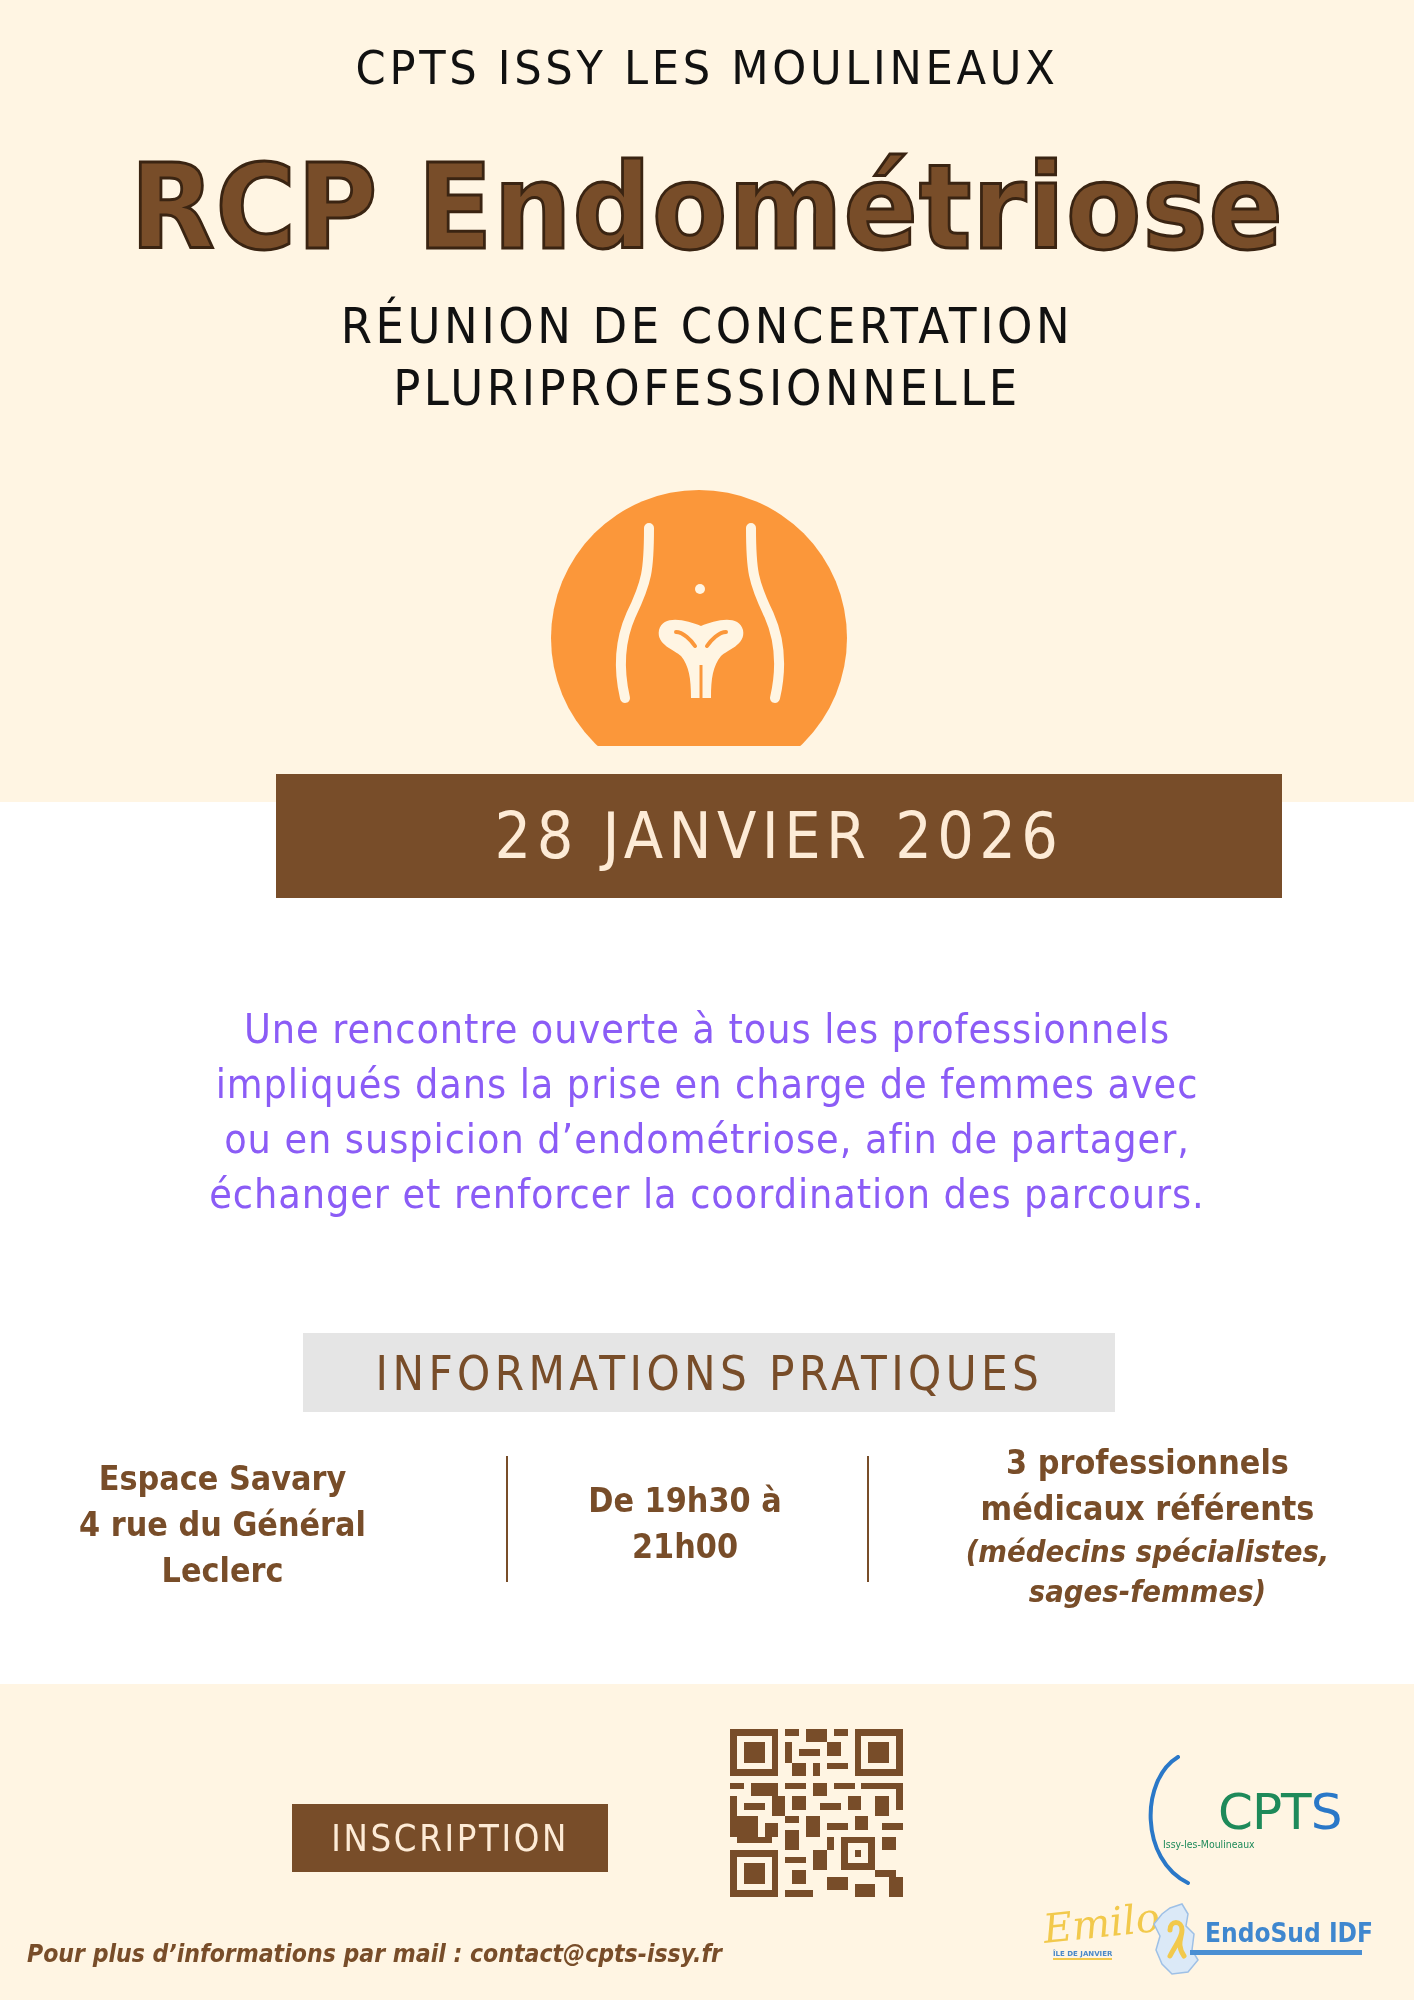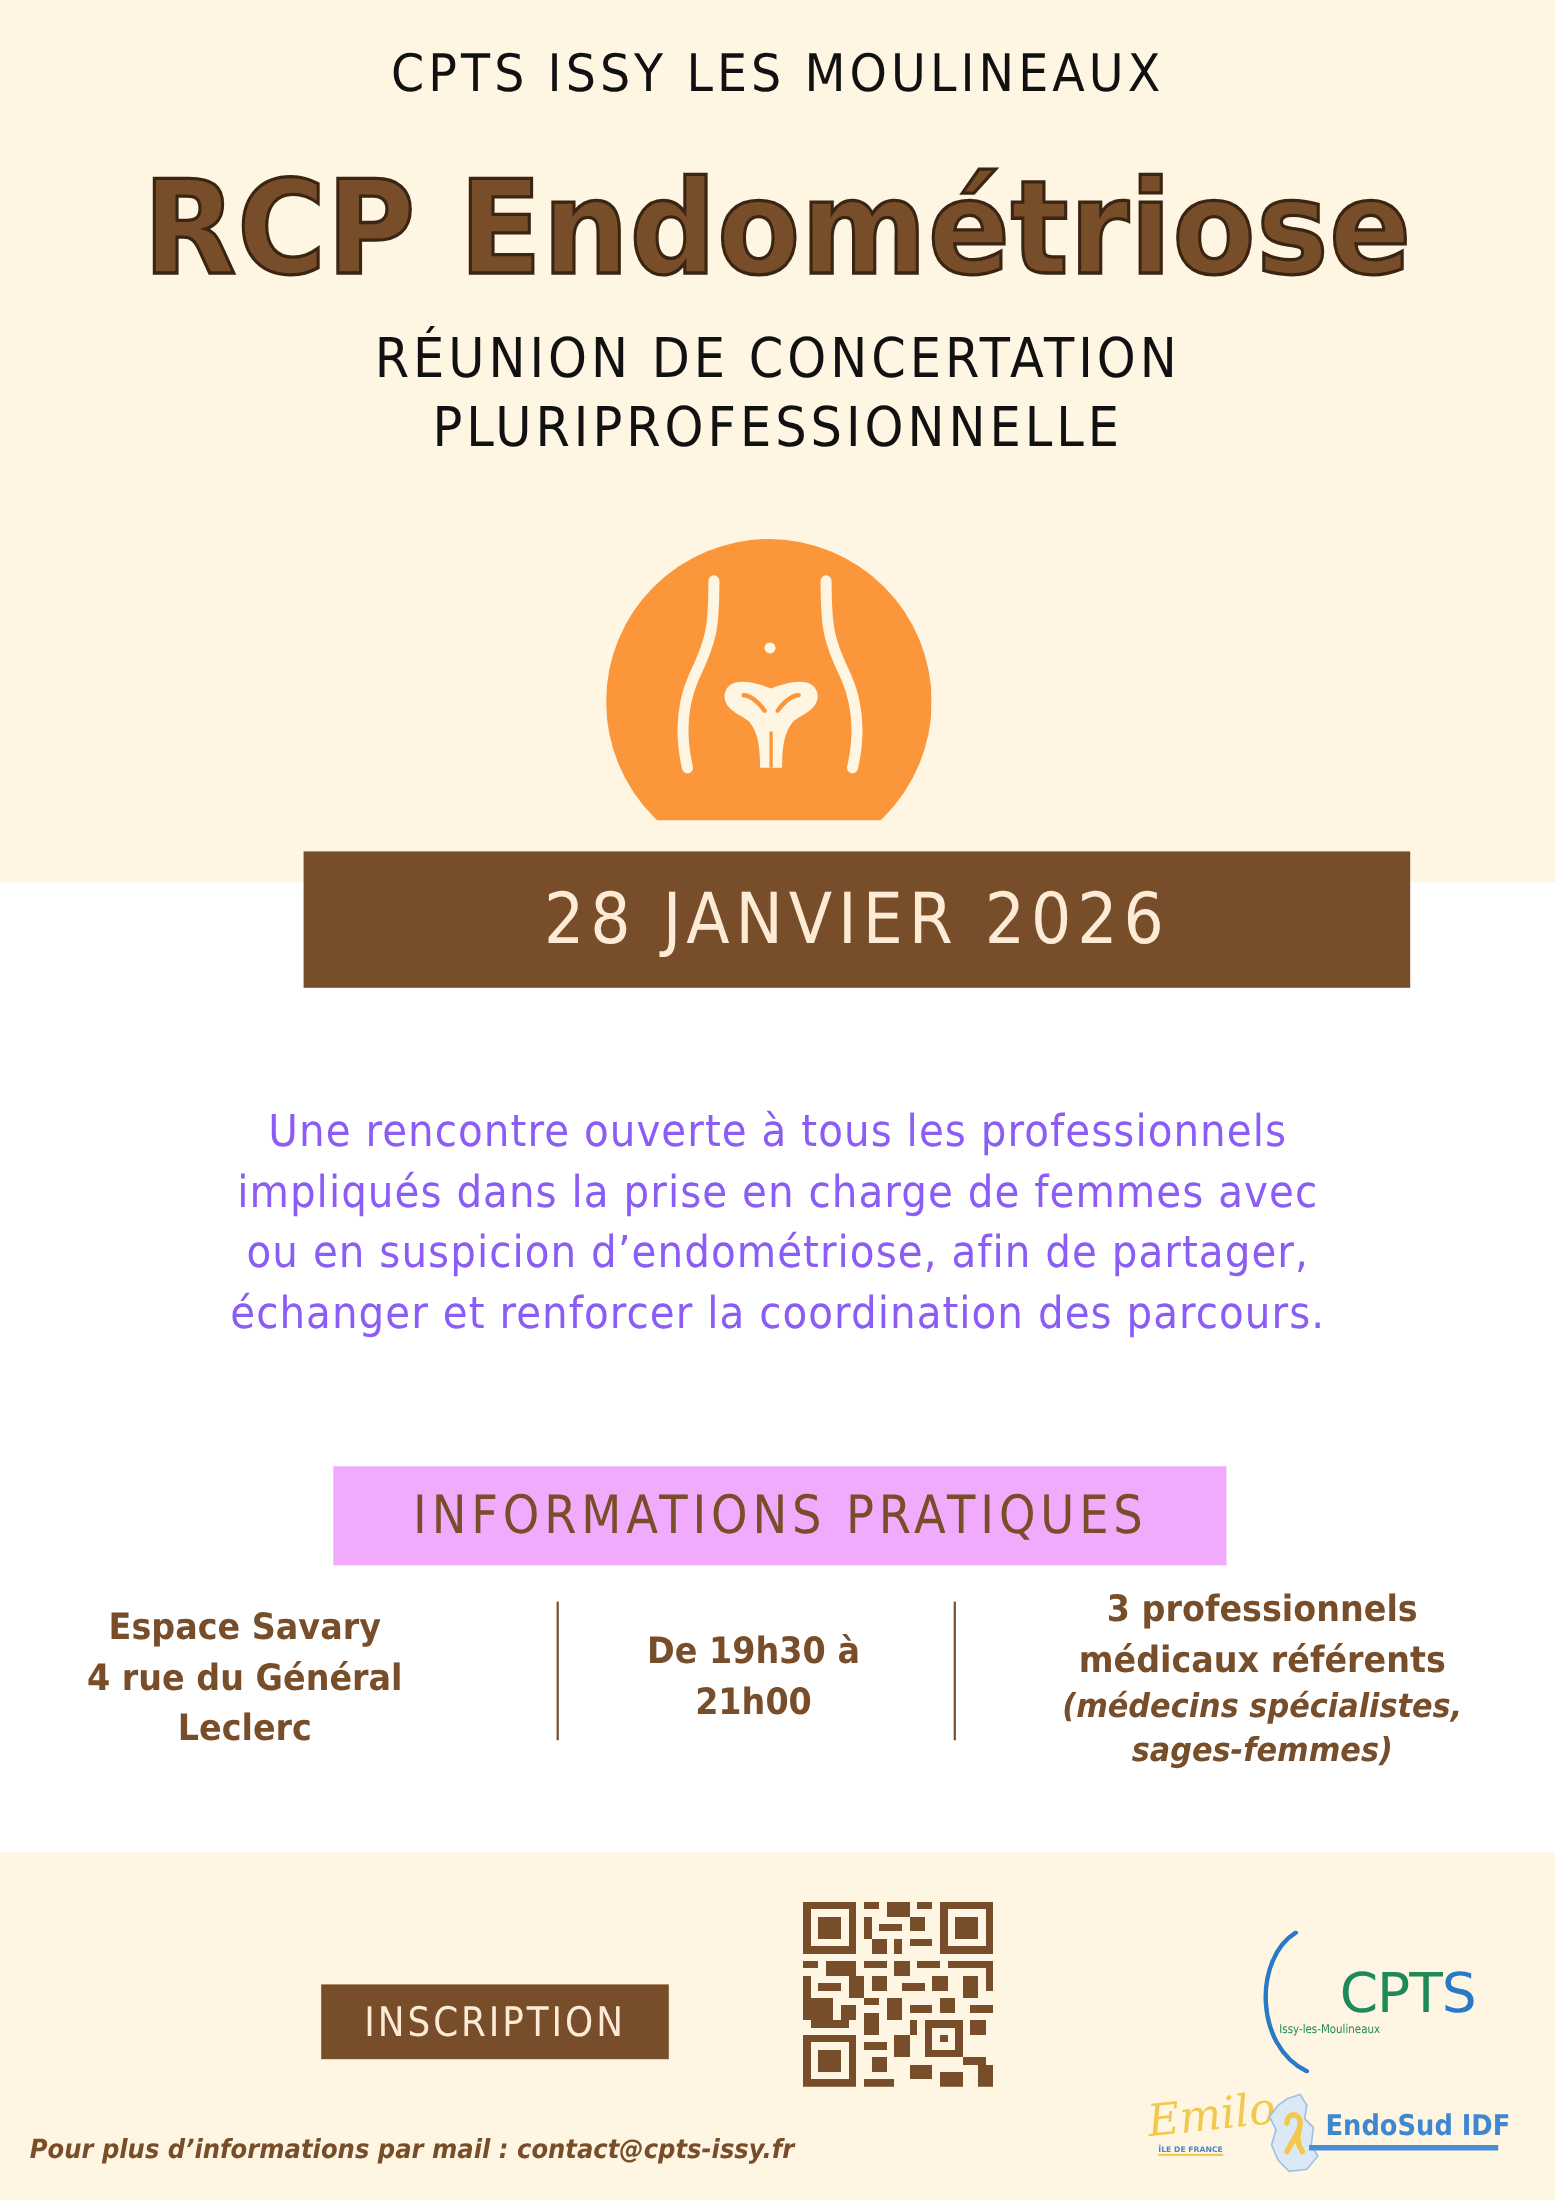--- a/index.html
+++ b/index.html
@@ -41,22 +41,22 @@
     }
 
     .description {
       position: absolute; left: 40px; top: 1002px; width: 1334px; text-align: center;
       font-family: "DejaVu Sans", sans-serif; font-size: 40px; line-height: 55px;
       color: #8b5cf6; letter-spacing: 1px;
     }
     .description span { display: block; white-space: nowrap; transform: scaleX(0.92); }
 
     .info-title-box {
-      position: absolute; left: 303px; top: 1333px; width: 812px; height: 90px;
-      background: #f0abfc; display: flex; align-items: center; justify-content: center;
+      position: absolute; left: 303px; top: 1333px; width: 812px; height: 79px;
+      background: #e5e5e5; display: flex; align-items: center; justify-content: center;
     }
     .info-title {
       font-family: "DejaVu Sans", sans-serif; font-size: 48px; letter-spacing: 5px;
       color: #784d29; transform: scaleX(0.88); white-space: nowrap;
     }
 
     .info-col {
       position: absolute; text-align: center; font-family: "DejaVu Sans", sans-serif;
       font-weight: bold; color: #784d29; font-size: 33px; line-height: 46px;
     }
@@ -245,21 +245,21 @@
   <svg width="160" height="130" viewBox="0 0 160 130">
     <path d="M48 2 C10 25 10 105 58 128" fill="none" stroke="#2a78c8" stroke-width="4" stroke-linecap="round"></path>
   </svg>
 </div>
 <div class="cpts-letters">
   <span class="g">C</span><span class="g">P</span><span class="g">T</span><span class="b">S</span>
 </div>
 <div class="cpts-sub">Issy-les-Moulineaux</div>
 
 <div class="emilo-text">Emilo</div>
-<div class="emilo-sub">ÎLE DE FRANCE</div>
+<div class="emilo-sub">ÎLE DE JANVIER</div>
 
 <div class="endosud-logo">
   <svg width="220" height="80" viewBox="0 0 220 80">
     <path d="M20 8 L32 4 L38 14 L36 26 L44 34 L42 50 L48 60 L38 72 L22 74 L12 64 L6 50 L10 36 L4 24 L12 14 Z" fill="#dbe9f7" stroke="#9ec0e6" stroke-width="1.5"></path>
     <path d="M20 30 C20 20 32 20 32 30 C32 38 26 44 20 56 M32 30 C32 38 26 44 34 56" fill="none" stroke="#f2c94c" stroke-width="5" stroke-linecap="round"></path>
   </svg>
 </div>
 <div class="endosud-text">EndoSud IDF</div>
 <div class="endosud-underline"></div>
 

